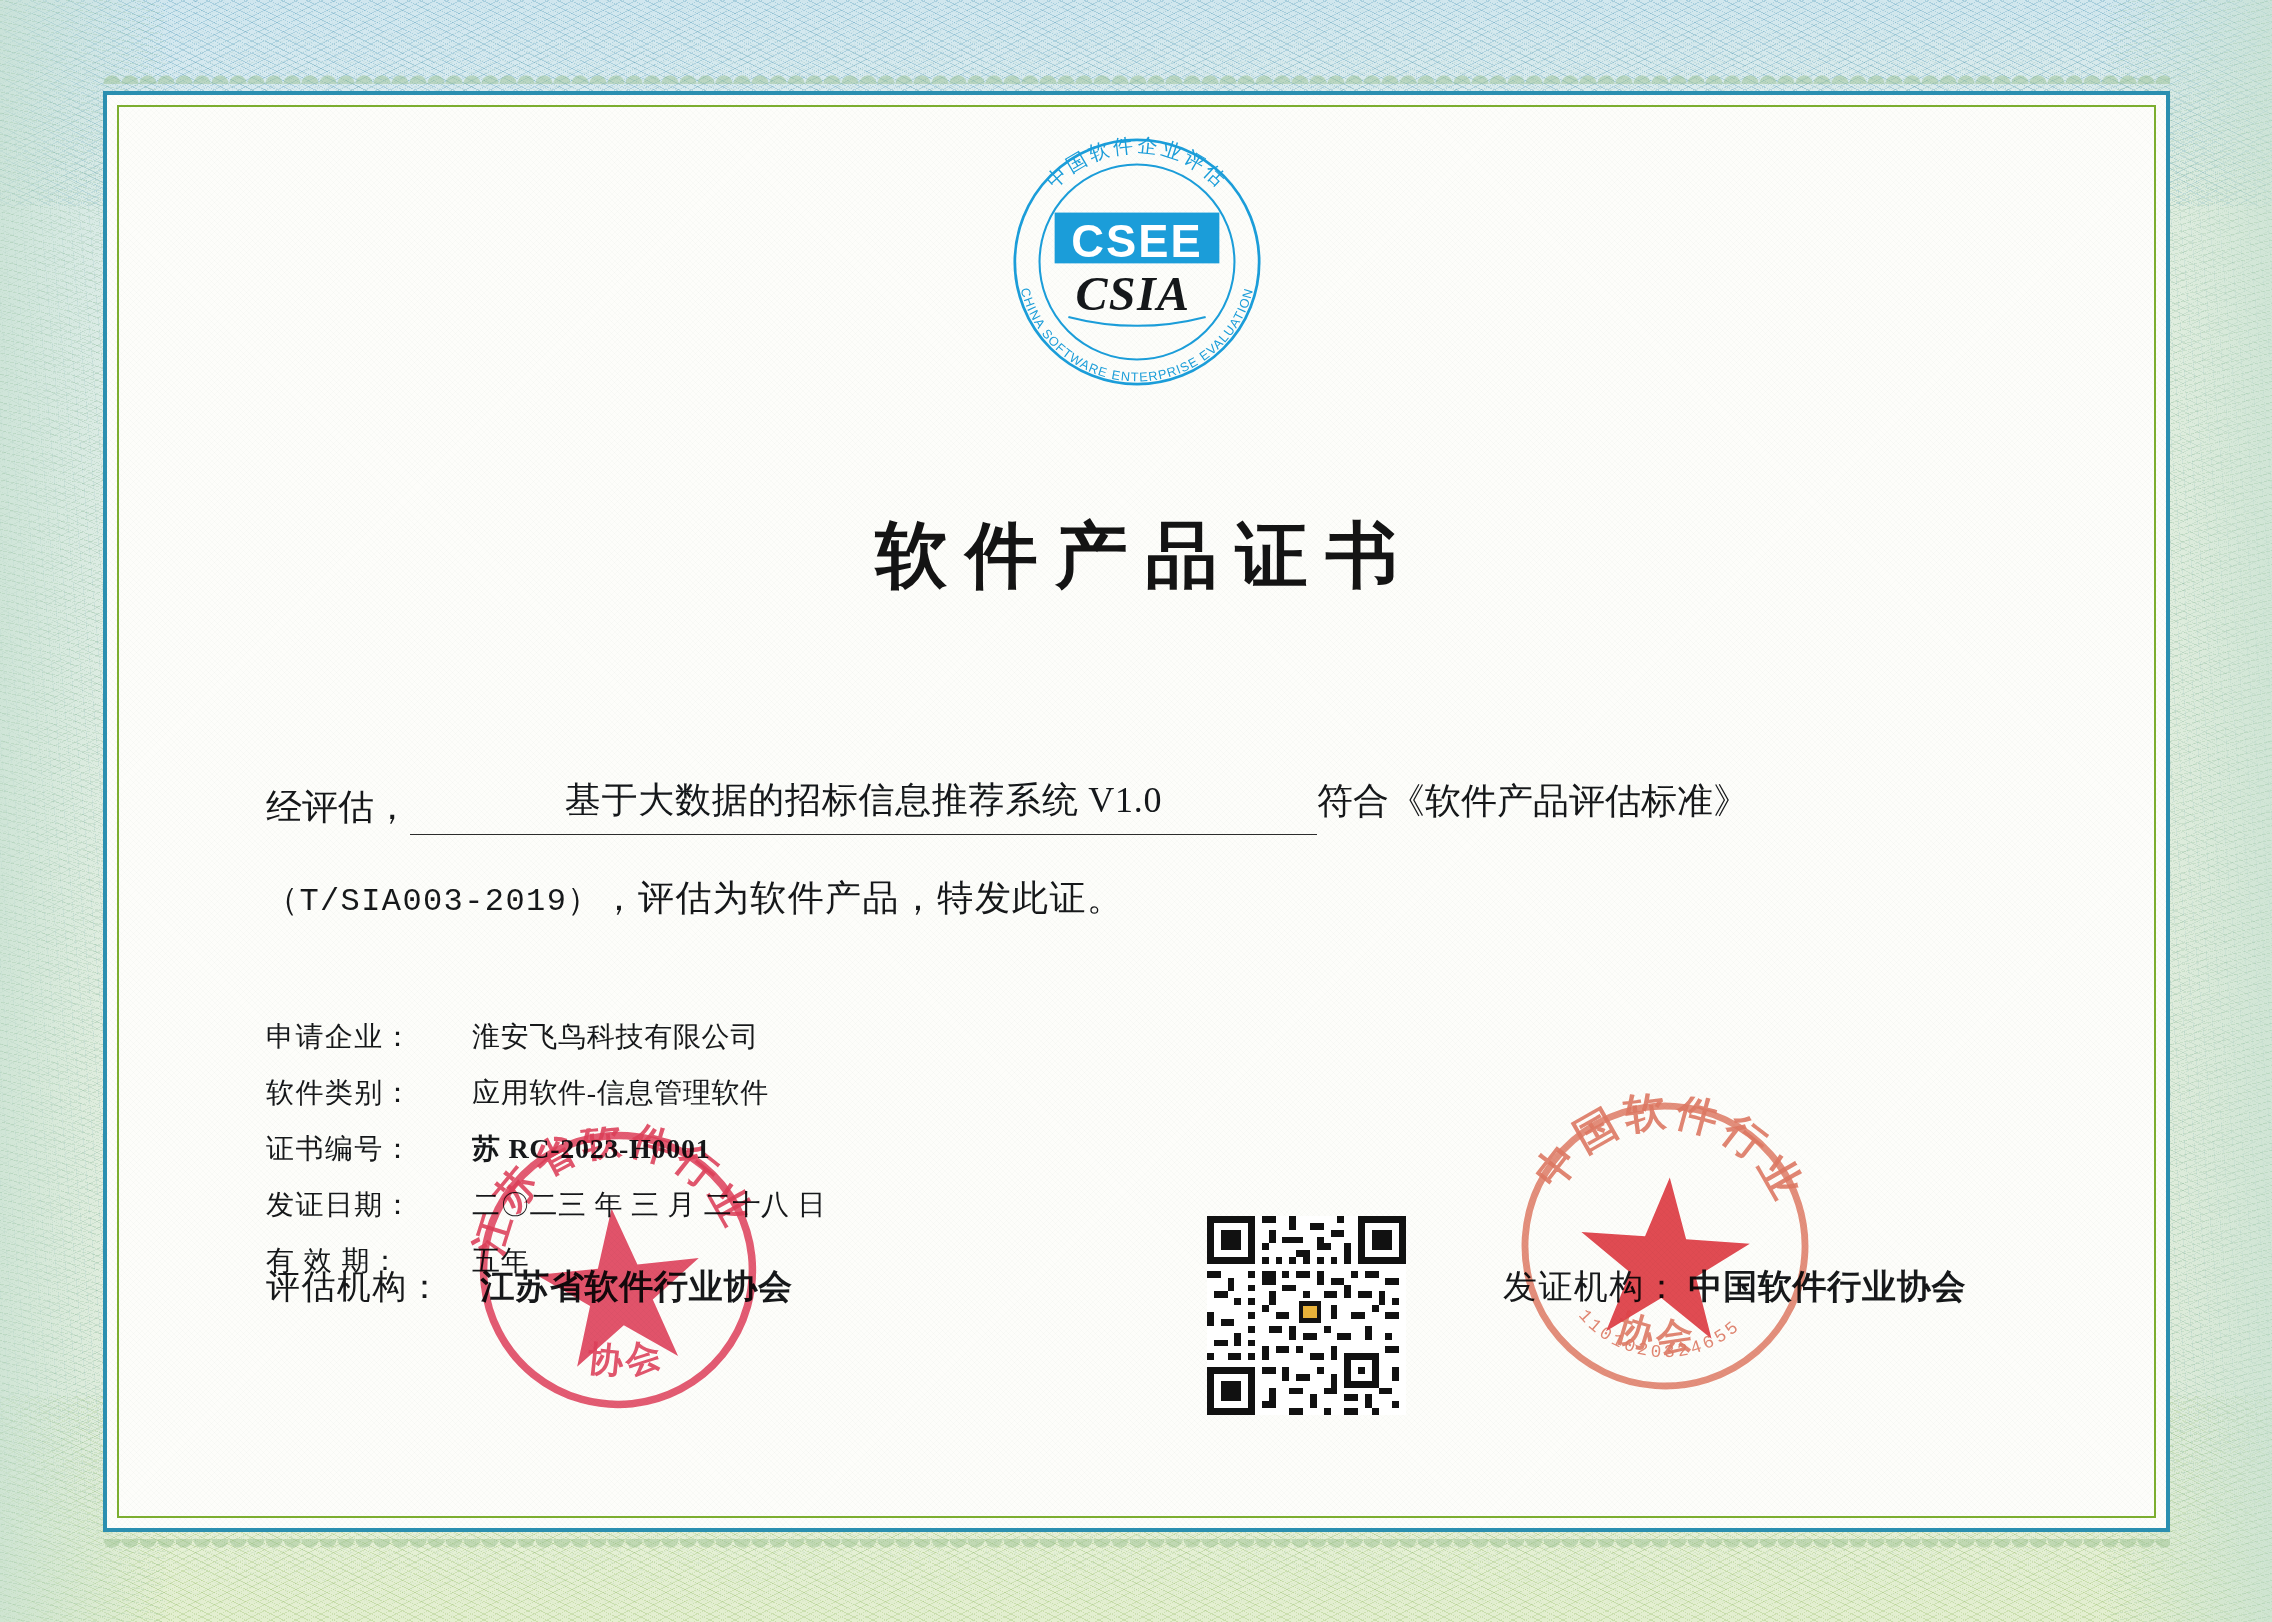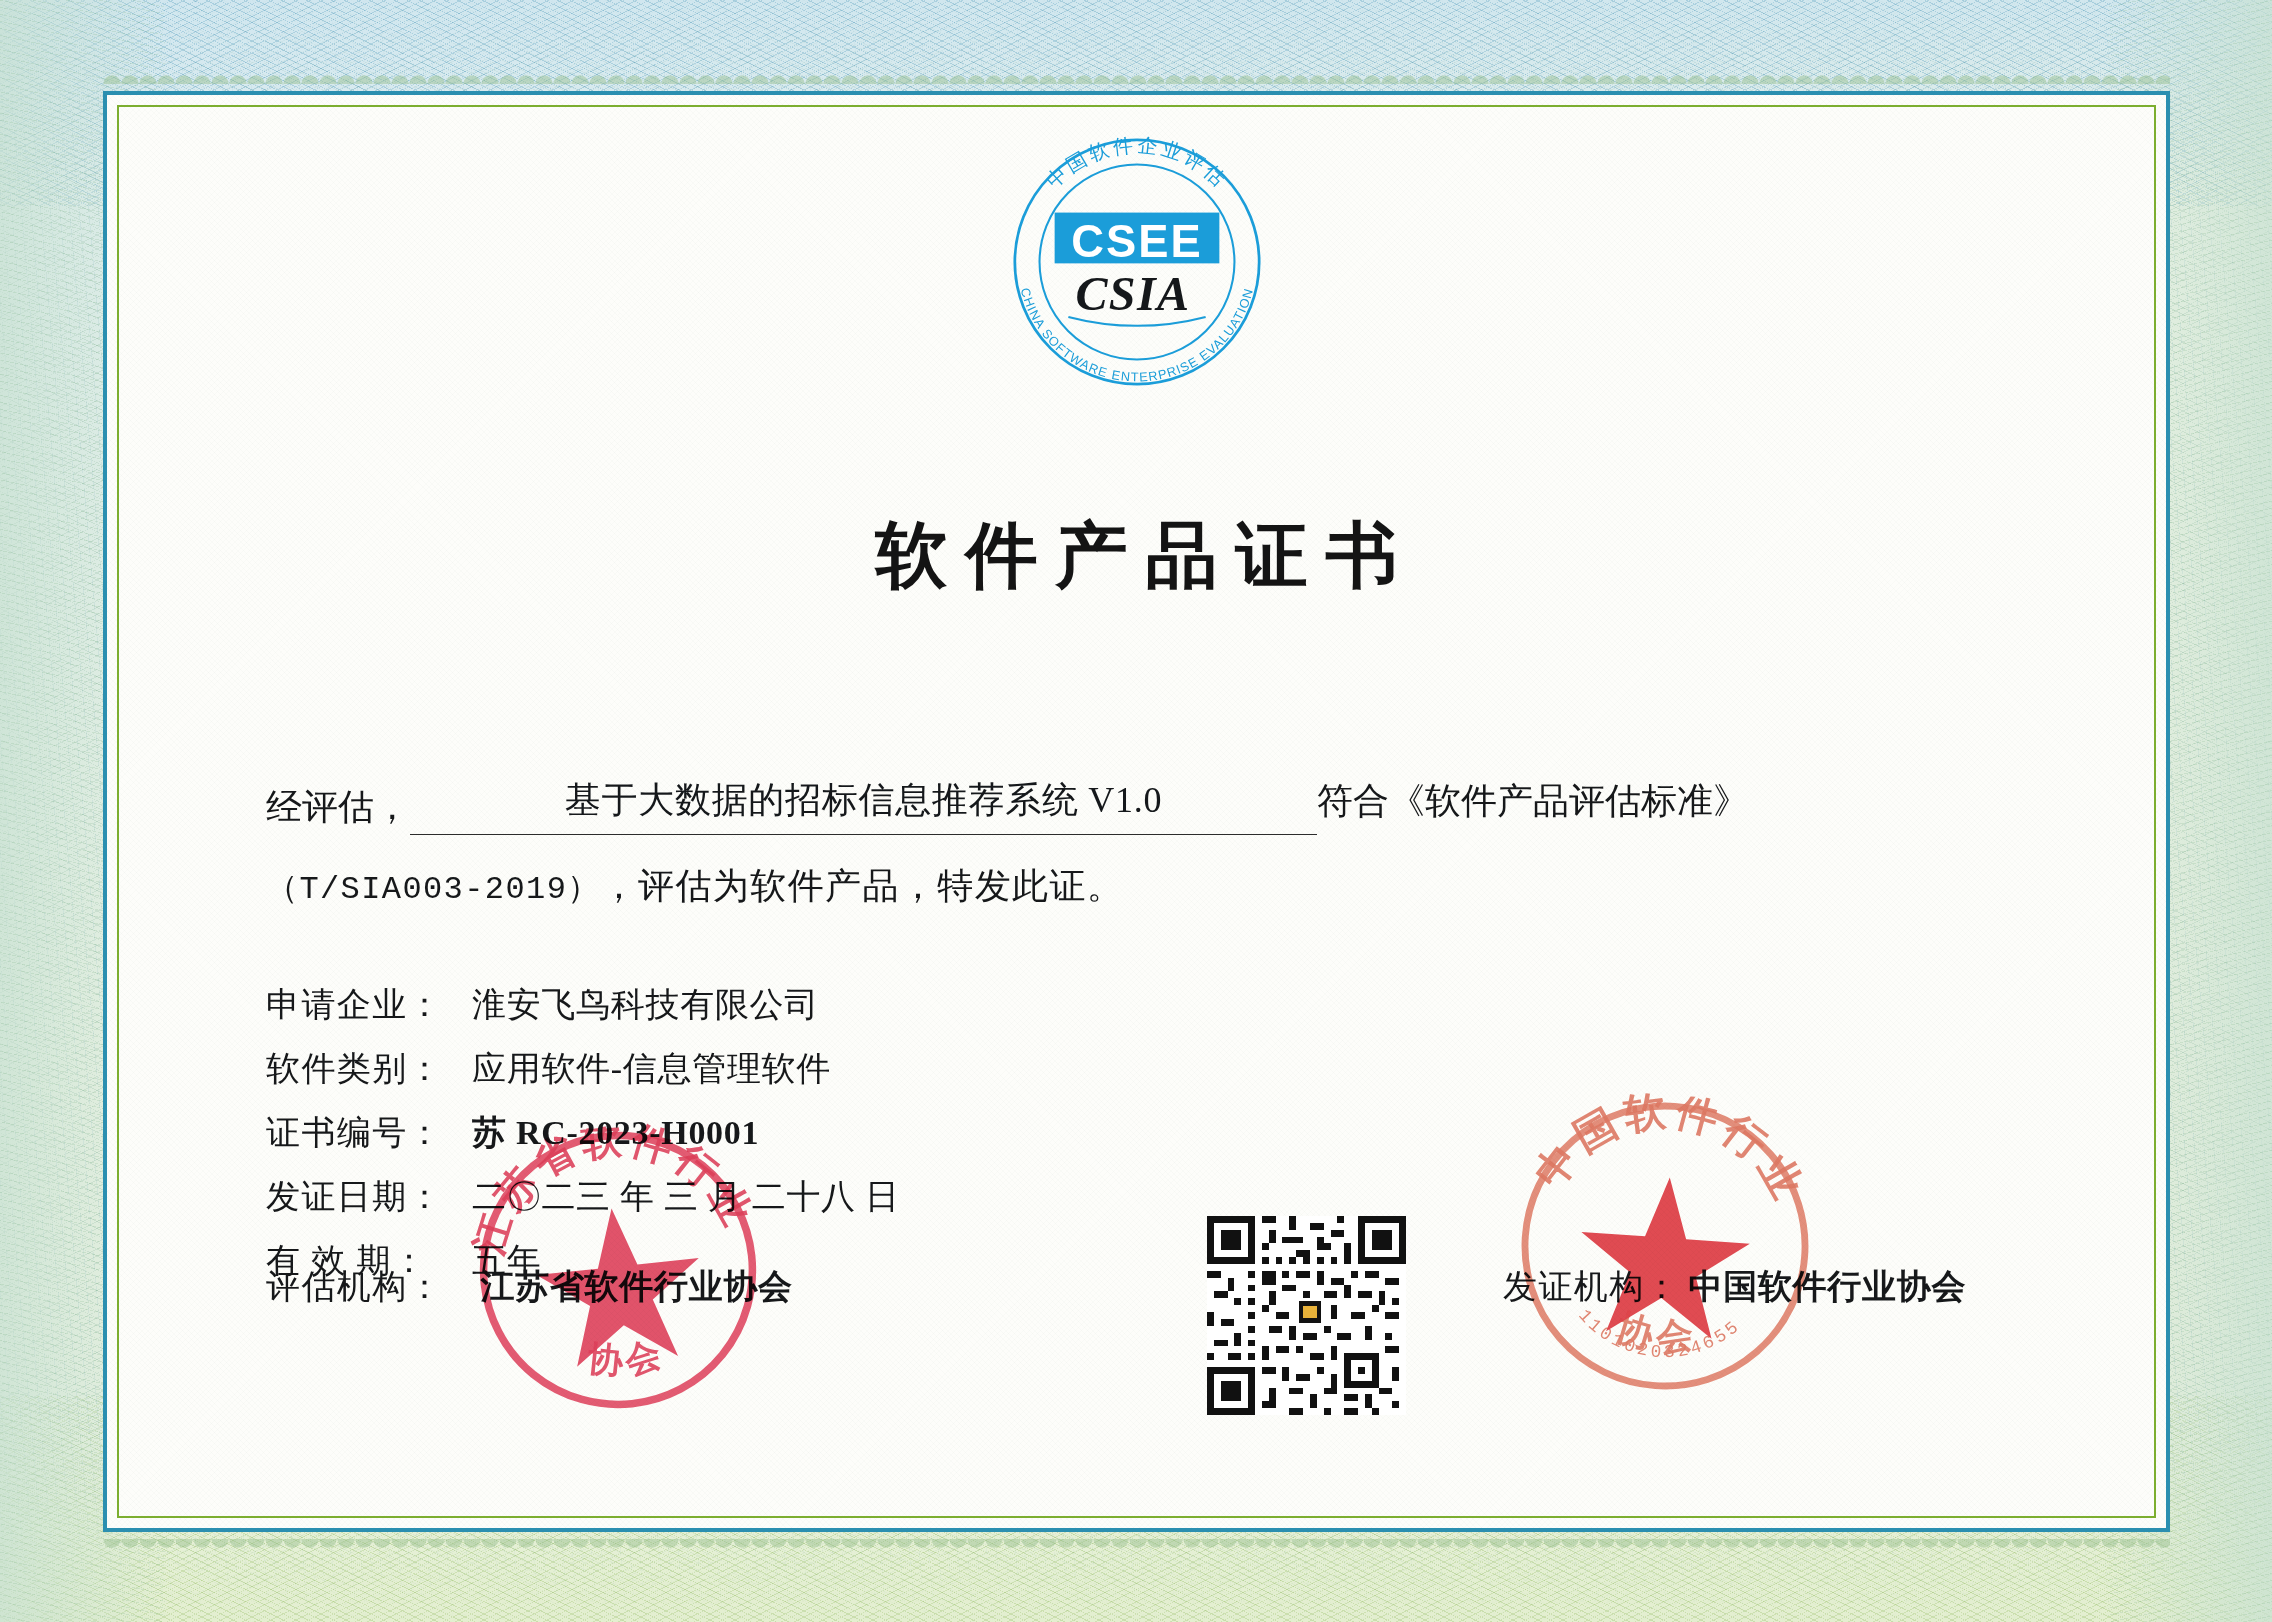--- a/index.html
+++ b/index.html
@@ -146,32 +146,32 @@
     text-align: center;
     padding-bottom: 5.5px;
   }
   .product-name {
     font-size: 36px;
     letter-spacing: 0.7px;
     color: #15181b;
   }
   .stmt-suffix { flex: 0 0 auto; padding-bottom: 5.5px; }
   .stmt-line2 {
-    margin-top: 24px;
+    margin-top: 36px;
     font-size: 36px;
     letter-spacing: 1.4px;
   }
   .mono-ish { font-family: "Liberation Mono", "DejaVu Sans Mono", monospace; font-size: 32px; }
 
   
   .fields {
     position: absolute;
     left: 266px;
-    top: 982px;
-    font-size: 34px;
+    top: 1018px;
+    font-size: 28px;
     color: #16181a;
   }
   .field-row {
     display: flex;
     align-items: baseline;
     margin-bottom: 18px;
     white-space: nowrap;
   }
   .field-label {
     width: 206px;

